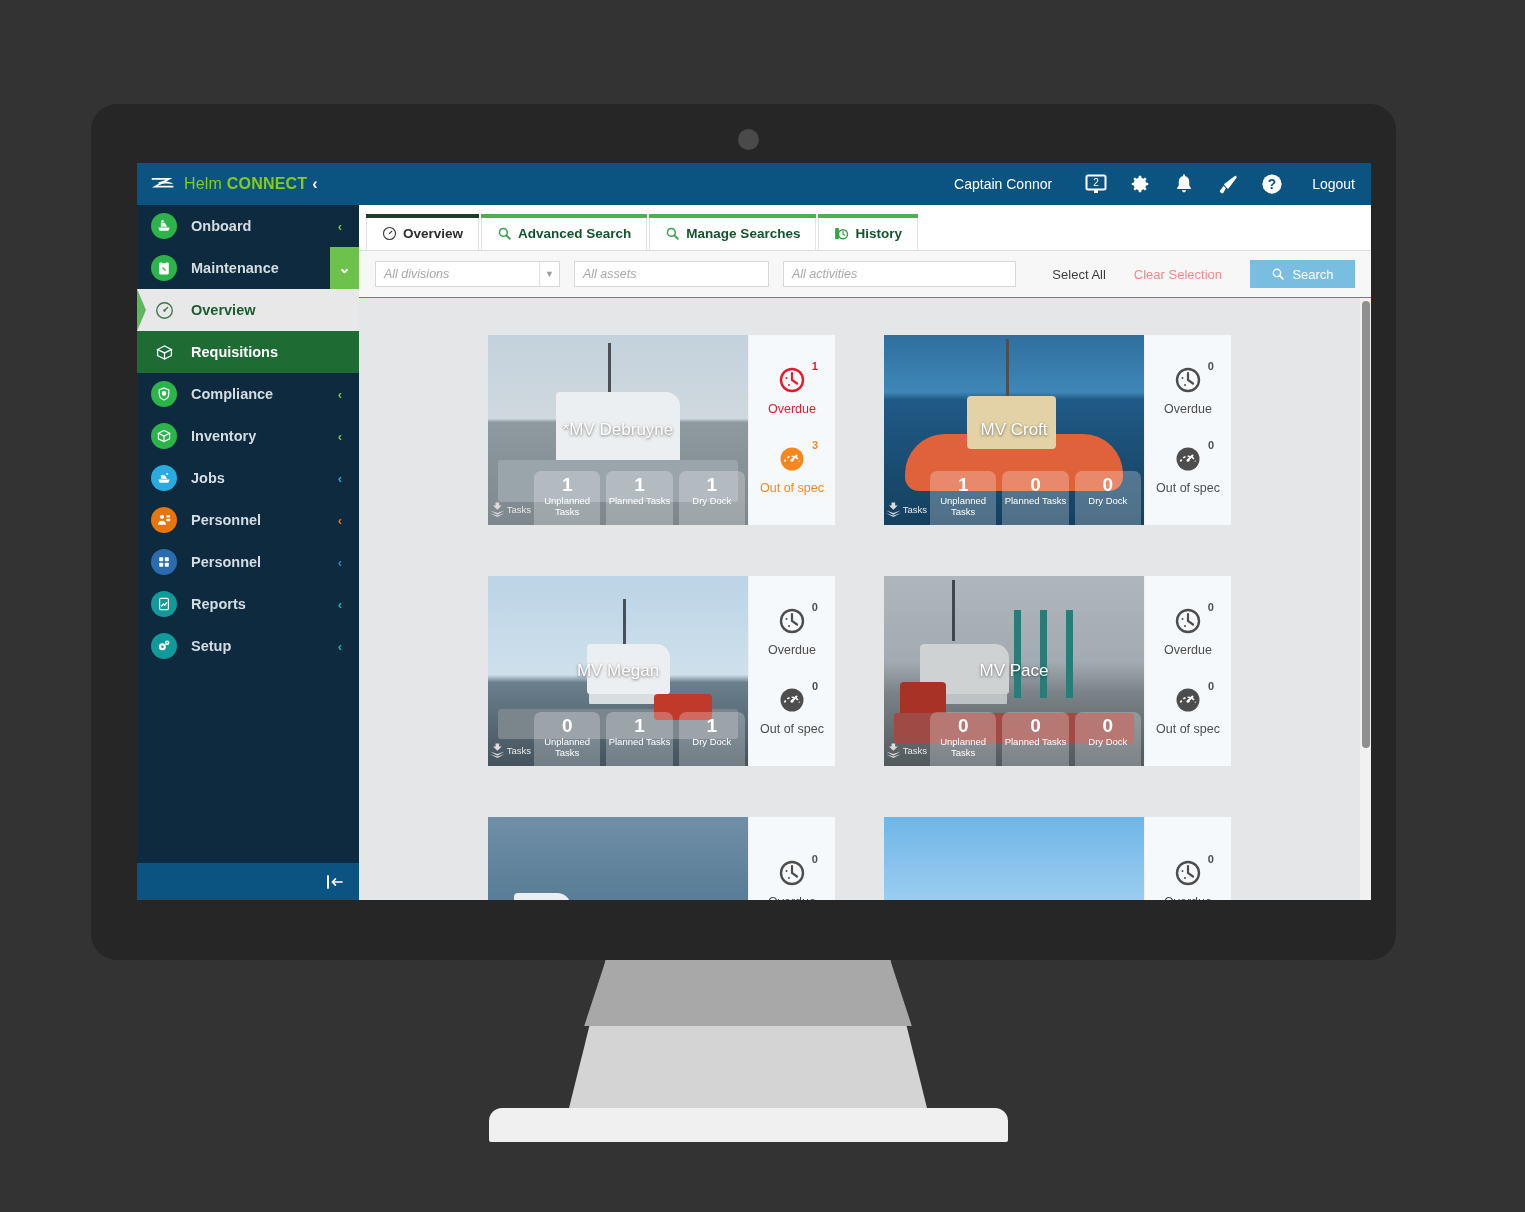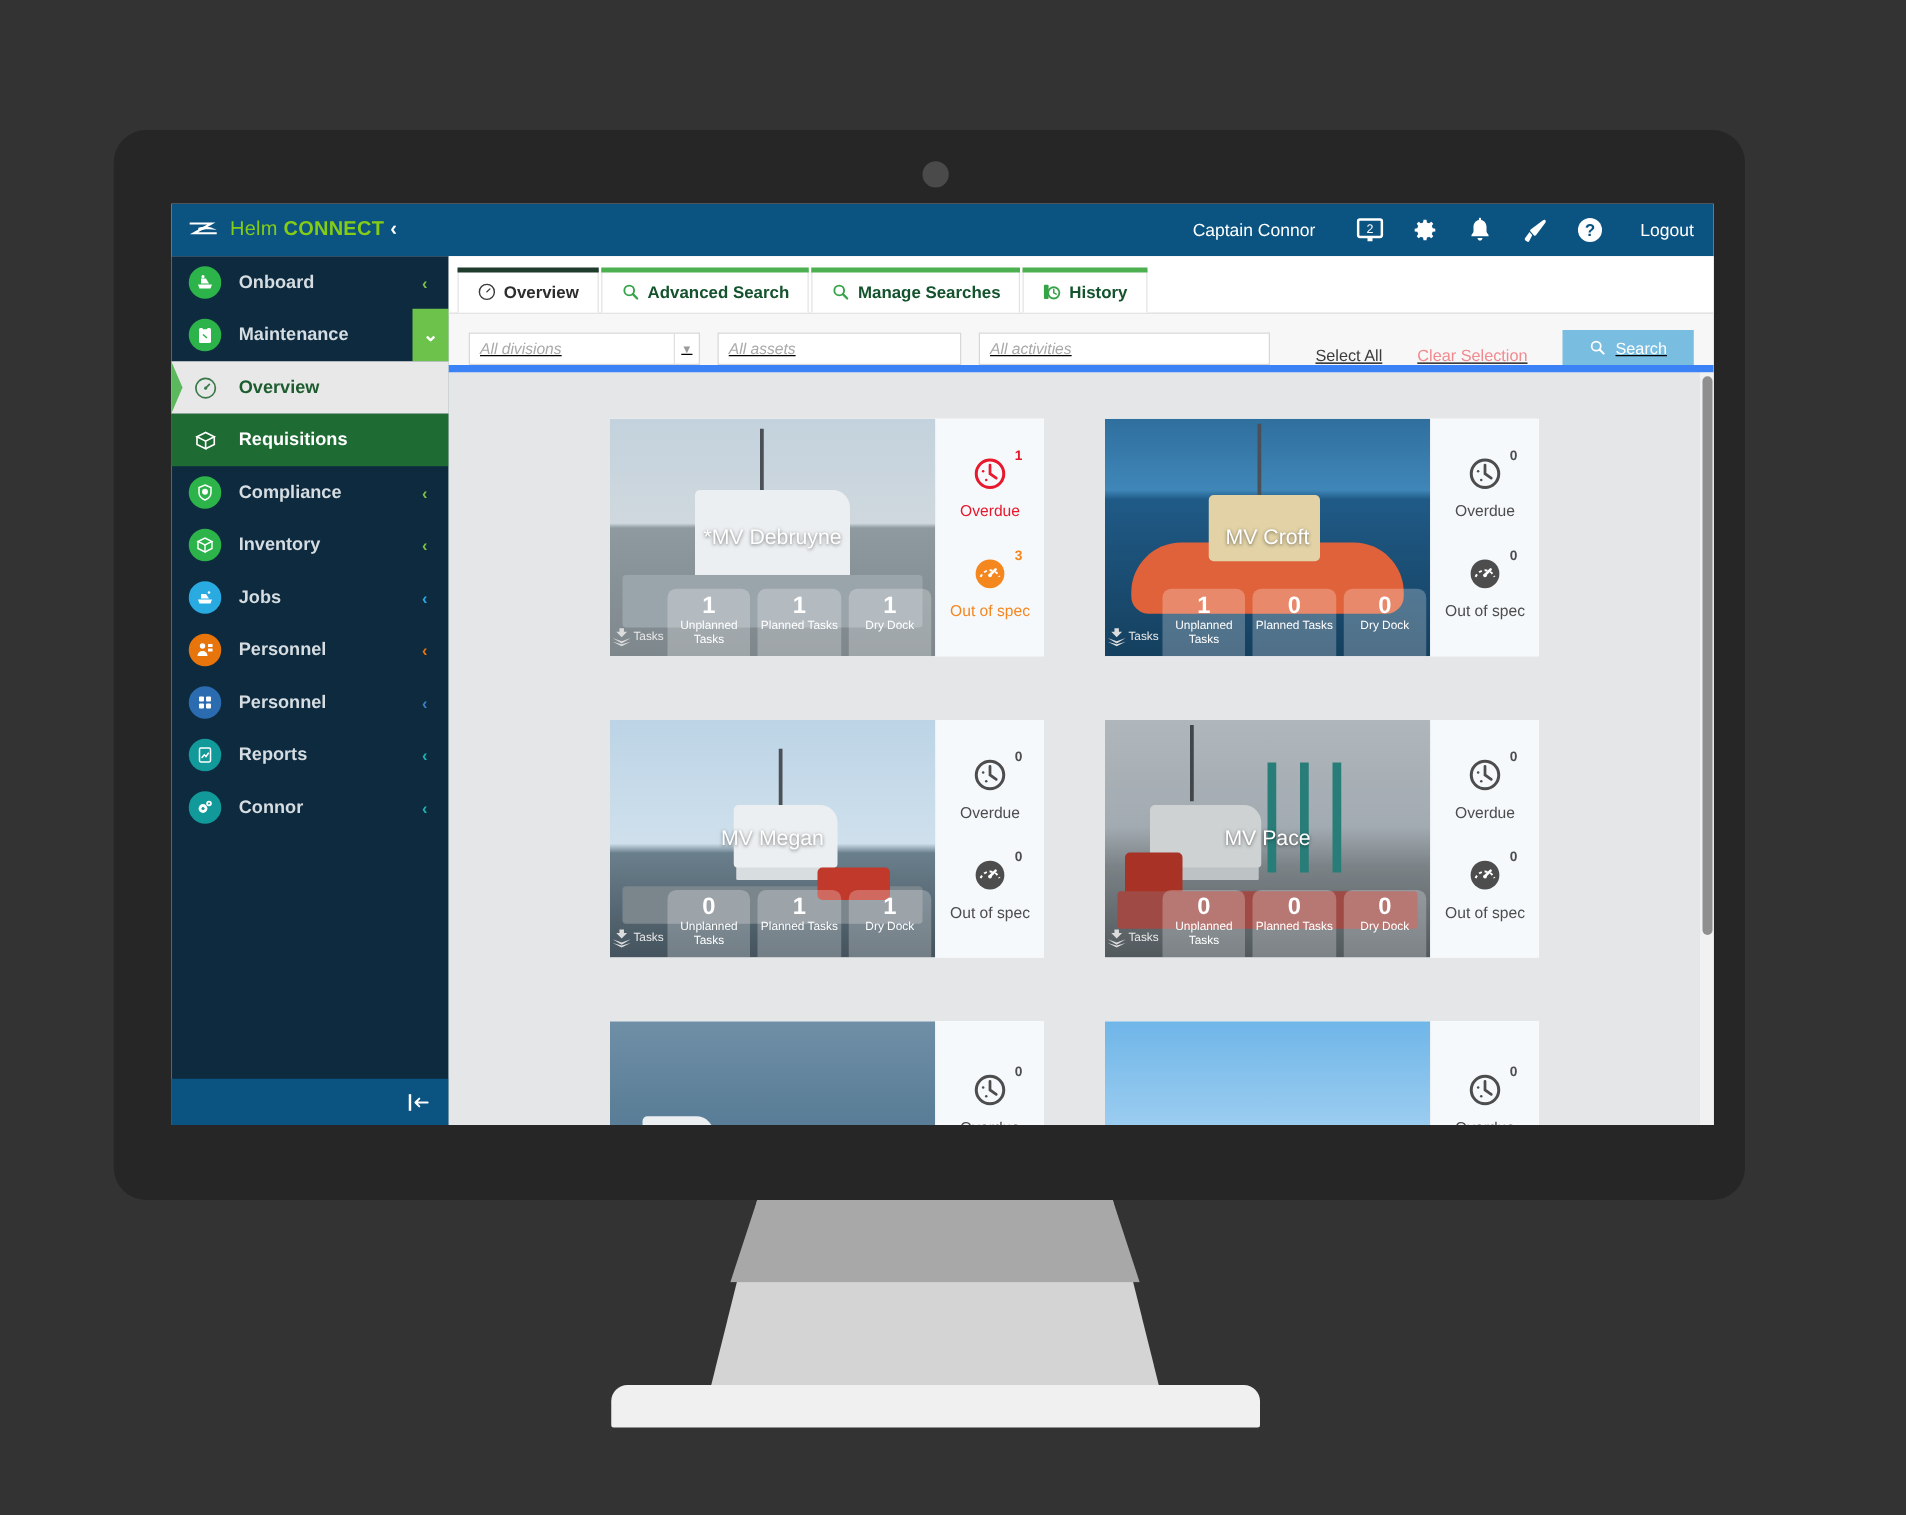--- a/index.html
+++ b/index.html
@@ -121,22 +121,22 @@
     padding: 0 15px; font-size: 13.5px; font-weight: 700; color: #14532d;
     background: #ffffff; border: 1px solid #e3e3e3; border-bottom: none;
     margin-right: 2px; gap: 6px;
   }
   .tab .tab-top { position: absolute; left: -1px; right: -1px; top: -3px; height: 4px; background: #4caf50; }
   .tab.active { color: #2d2d2d; }
   .tab.active .tab-top { background: #1f3b2c; }
   .tab-icon { display: inline-flex; align-items: center; }
 
   .filterbar {
-    height: 47px; background: #f7f7f7; border-bottom: 6px solid #3b82f6;
-    display: flex; align-items: flex-end; padding: 0 16px; text-decoration: underline;
+    height: 47px; background: #f7f7f7; border-bottom: 1px solid #3b82f6;
+    display: flex; align-items: center; padding: 0 16px;
   }
   .field {
     height: 26px; background: #ffffff; border: 1px solid #d8d8d8;
     display: flex; align-items: center; padding: 0 8px;
     font-size: 12.5px; font-style: italic; color: #a9a9a9; margin-right: 14px;
   }
   .field.divisions { width: 185px; padding-right: 0; }
   .field.assets { width: 195px; }
   .field.activities { width: 233px; }
   .dd-btn {
@@ -424,21 +424,21 @@
 
       <div class="nav-item">
         <span class="nav-icon" style="background:#129a9a">
           <svg width="16" height="16" viewBox="0 0 20 20" fill="#ffffff">
               <circle cx="8" cy="11" r="4.4"></circle>
               <circle cx="8" cy="11" r="1.6" fill="#129a9a"></circle>
               <circle cx="14" cy="6" r="2.8"></circle>
               <circle cx="14" cy="6" r="1" fill="#129a9a"></circle>
             </svg>
         </span>
-        <span class="nav-label">Connor</span>
+        <span class="nav-label">Setup</span>
         <span class="nav-caret" style="color:#1bb3b3">‹</span>
       </div>
 
       <div class="sidebar-collapse">
         <svg width="20" height="16" viewBox="0 0 22 18">
           <rect x="2" y="1.5" width="2.2" height="15" fill="#ffffff"></rect>
           <path d="M19 9 H8 M11.5 5.5 L8 9 L11.5 12.5" stroke="#ffffff" stroke-width="1.8" fill="none" stroke-linecap="round" stroke-linejoin="round"></path>
         </svg>
       </div>
     </div>

